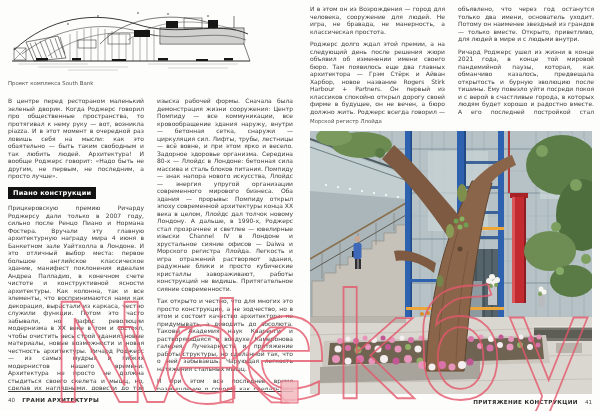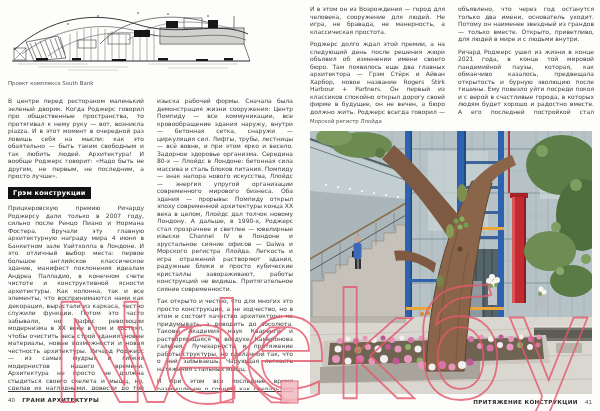--- a/index.html
+++ b/index.html
@@ -81,21 +81,21 @@
           <line x1="60" y1="66" x2="110" y2="66"></line>
         <line x1="160" y1="64" x2="220" y2="64"></line>
       </g>
     </svg>
 
     <div class="abs caption" style="left:8px;top:80px;">Проект комплекса South Bank</div>
 
     <div class="abs cols bodytext" style="left:8px;top:97px;width:285px;height:293px;">
       <div class="col">
         <p>В центре перед рестораном маленький зеленый дворик. Когда Роджерс говорил про общественные пространства, то протягивал к нему руку — вот, возникла piazza. И в этот момент в очередной раз ловишь себя на мысли: как это обаятельно — быть таким свободным и так любить людей. Архитектура! И вообще Роджерс говорит: «Надо быть не другим, не первым, не последним, а просто лучше».</p>
-        <div class="section-header">Грэм конструкции</div>
+        <div class="section-header">Пиано конструкции</div>
         <p>Прицкеровскую премию Ричарду Роджерсу дали только в 2007 году, сильно после Ренцо Пиано и Нормана Фостера. Вручали эту главную архитектурную награду мира 4 июня в Банкетном зале Уайтхолла в Лондоне. И это отличный выбор места: первое большое английское классическое здание, манифест поклонения идеалам Андреа Палладио, в конечном счете чистоте и конструктивной ясности архитектуры. Как колонна, так и все элементы, что воспринимаются нами как декорация, вырастали из каркаса, честно служили функции. Потом это часто забывали, но пафос революции модернизма в XX веке в том и состоял, чтобы очистить весь строй здания: новые материалы, новые возможности и новая честность архитектуры. Ричард Роджерс — из самых мудрых и гибких модернистов нашего времени. Архитектура не просто не должна стыдиться своего скелета и мышц, но, сделав их наглядными, довести до той степени отточенной красоты, что мы забудем об их функции. Именно в этом эволюция Роджерса и смысл его архитектуры: он не про выверты фантазии, а про абсолют</p>
       </div>
       <div class="col">
         <p>изыска рабочей формы. Сначала была демонстрация жизни сооружения: Центр Помпиду — все коммуникации, все кровообращение здания наружу, внутри — бетонная сетка, снаружи — циркуляция сил. Лифты, трубы, лестницы — всё вовне, и при этом ярко и весело. Задорное здоровье организма. Середина 80-х — Ллойдс в Лондоне: бетонная сила массива и сталь блоков питания. Помпиду — знак напора нового искусства, Ллойдс — энергия упругой организации современного мирового бизнеса. Оба здания — прорывы: Помпиду открыл эпоху современной архитектуры конца XX века в целом, Ллойдс дал толчок новому Лондону. А дальше, в 1990-х, Роджерс стал прозрачнее и светлее — ювелирные изыски Channel IV в Лондоне и хрустальное сияние офисов — Daiwa и Морского регистра Ллойда. Легкость и игра отражений растворяют здания, радужные блики и просто кубические кристаллы завораживают, работы конструкций не видишь. Притягательное сияние современности.</p>
         <p>Так открыто и честно, что для многих это просто конструкция, а не зодчество, но в этом и состоит качество архитектора: не придумывать, а доводить до абсолюта. Таковы Академия наук Кваренги и растворяющаяся в воздухе Камеронова галерея. Лучезарность и притяжение работы структуры, но сделанной так, что о ней забываешь. Чарующая легкость натяжения стальных мышц.</p>
         <p>И при этом все последнее время размышление о городе: как сделать его для человека, удобнее, естественнее, светлее, воздушнее. Роджерс — автор обаятельно гуманистической книги «Города для маленькой планеты».</p>
       </div>
     </div>
 
     <div class="abs rule" style="left:8px;top:391px;width:285px;"></div>

